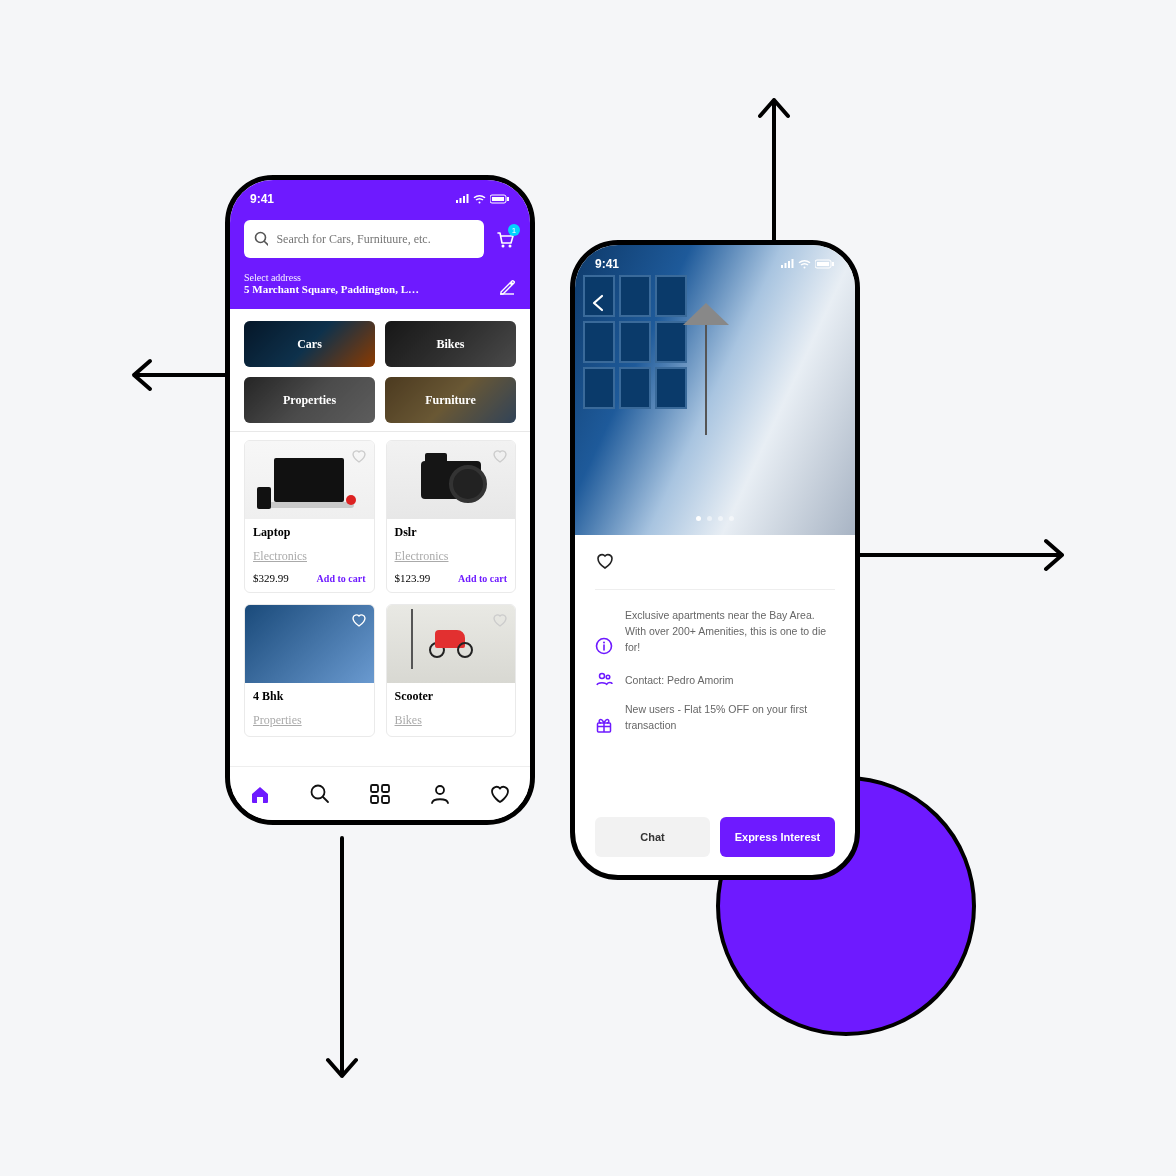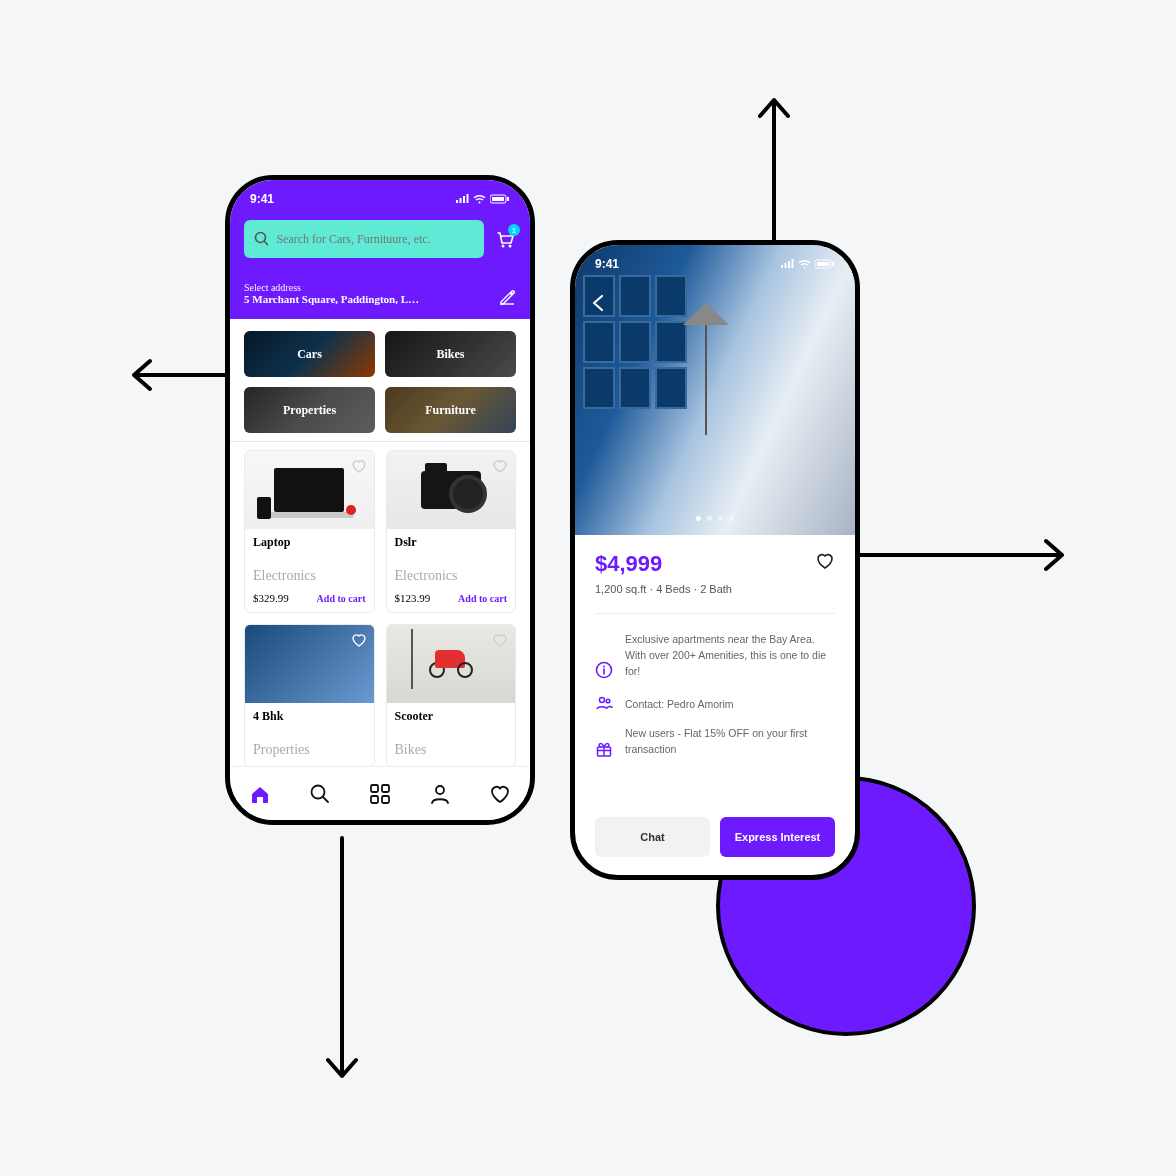--- a/index.html
+++ b/index.html
@@ -41,37 +41,37 @@
     display: flex; align-items: center; justify-content: space-between;
     font-size: 12px; font-weight: 600; z-index: 5; text-align: center;
   }
   .statusbar.light { color: #fff; }
   .status-icons { display: flex; gap: 4px; align-items: center; }
 
   
   .pa-header { background: #6e1aff; color: #fff; padding: 40px 14px 14px; }
   .search-row { display: flex; gap: 10px; align-items: center; }
   .search-box {
-    flex: 1; background: #5eead4; border-radius: 6px;
+    flex: 1; background: #ffffff; border-radius: 6px;
     height: 38px; display: flex; align-items: center;
     padding: 0 10px; gap: 8px;
   }
   .search-box input {
     border: none; outline: none; width: 100%;
     font-size: 12px; color: #777; background: transparent;
     font-family: Georgia, serif;
   }
   .cart-wrap { position: relative; }
   .cart-badge {
     position: absolute; top: -4px; right: -4px;
     background: #00d4ff; color: #fff; font-size: 8px;
     width: 12px; height: 12px; border-radius: 50%;
     display: flex; align-items: center; justify-content: center;
   }
-  .addr { margin-top: 24px; display: flex; justify-content: space-between; align-items: flex-end; }
+  .addr { margin-top: 14px; display: flex; justify-content: space-between; align-items: flex-end; }
   .addr-label { font-size: 10px; font-family: Georgia, serif; opacity: .95; }
   .addr-val { font-size: 11px; font-weight: 700; font-family: Georgia, serif; }
 
   .pa-body { background: #fff; }
   .cat-grid { display: grid; grid-template-columns: 1fr 1fr; gap: 10px; padding: 12px 14px 8px; }
   .cat-card {
     height: 46px; border-radius: 6px; position: relative;
     display: flex; align-items: center; justify-content: center;
     color: #fff; font-size: 12px; font-weight: 600; font-family: Georgia, serif;
     overflow: hidden;
@@ -102,21 +102,21 @@
   .camera-shape::before{content:"";position:absolute;left:28px;top:4px;width:30px;height:30px;border-radius:50%;background:#222;border:4px solid #333;}
   .camera-shape::after{content:"";position:absolute;left:4px;top:-8px;width:22px;height:10px;background:#151515;border-radius:2px 2px 0 0;}
   .scooter-shape{width:44px;height:28px;position:relative;}
   .scooter-shape::before,.scooter-shape::after{content:"";position:absolute;bottom:0;width:12px;height:12px;border:2px solid #222;border-radius:50%;}
   .scooter-shape::before{left:0;} .scooter-shape::after{right:0;}
   .scooter-body{position:absolute;top:0;left:6px;width:30px;height:18px;background:#e23030;border-radius:4px 8px 2px 2px;}
   .tree{position:absolute;left:24px;top:4px;width:2px;height:60px;background:#555;}
   .heart-ico { position:absolute; right:6px; top:6px; }
   .prod-info { padding: 6px 8px 8px; }
   .prod-name { font-size: 12px; font-weight: 700; font-family: Georgia, serif; }
-  .prod-cat  { font-size: 14px; color: #aaa; font-family: Georgia, serif; margin-top: 18px; }
+  .prod-cat  { font-size: 12px; color: #aaa; font-family: Georgia, serif; margin-top: 9px; text-decoration: underline; }
   .prod-foot { display: flex; justify-content: space-between; align-items: center; margin-top: 8px; }
   .prod-price{ font-size: 11px; font-family: Georgia, serif; }
   .add-cart  { font-size: 10px; color: #6e1aff; font-family: Georgia, serif; font-weight: 600; cursor:pointer; }
 
   .tabbar {
     position: absolute; bottom: 0; left: 0; right: 0;
     height: 54px; background: #fff; border-top: 1px solid #eee;
     display: flex; align-items: center; justify-content: space-around;
   }
 
@@ -366,24 +366,20 @@
     <div class="pb-dots">
       <div class="pb-dot active"></div>
       <div class="pb-dot"></div>
       <div class="pb-dot"></div>
       <div class="pb-dot"></div>
     </div>
   </div>
 
   <div class="pb-body">
     <div class="pb-price-row">
-      <div>
-        <div class="pb-price">$4,999</div>
-        <div class="pb-stats">1,200 sq.ft  ·  4 Beds  ·  2 Bath</div>
-      </div>
       <svg width="20" height="20">
           <path d="M10 17s-7-4.5-7-9.5A4 4 0 0110 5a4 4 0 017 2.5C17 12.5 10 17 10 17z" fill="none" stroke="#222" stroke-width="1.6"></path>
         </svg>
     </div>
     <div class="pb-hr"></div>
 
     <div class="feat">
       <svg class="feat-ico" width="18" height="18">
           <circle cx="9" cy="9" r="7.5" fill="none" stroke="#6e1aff" stroke-width="1.6"></circle>
           <circle cx="9" cy="5.5" r="1" fill="#6e1aff"></circle>

